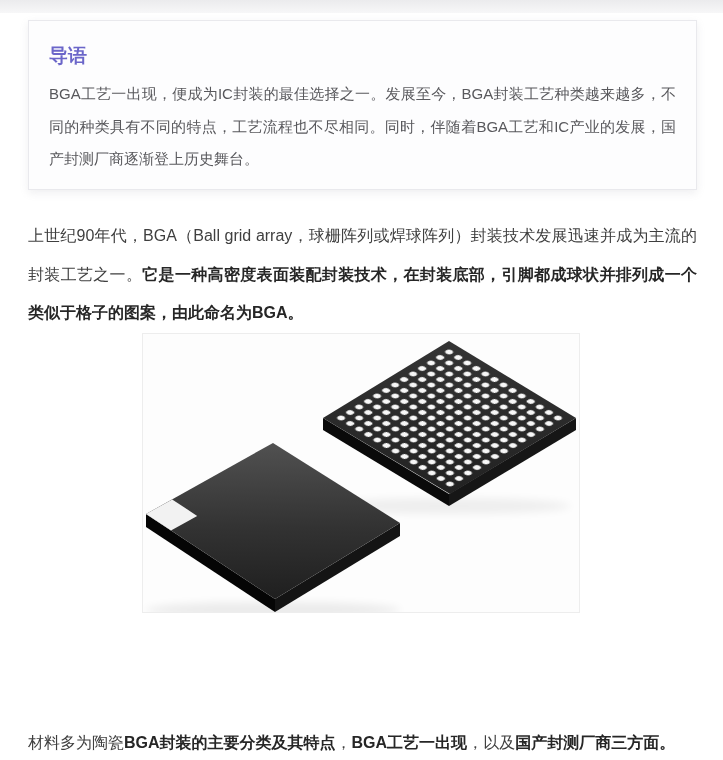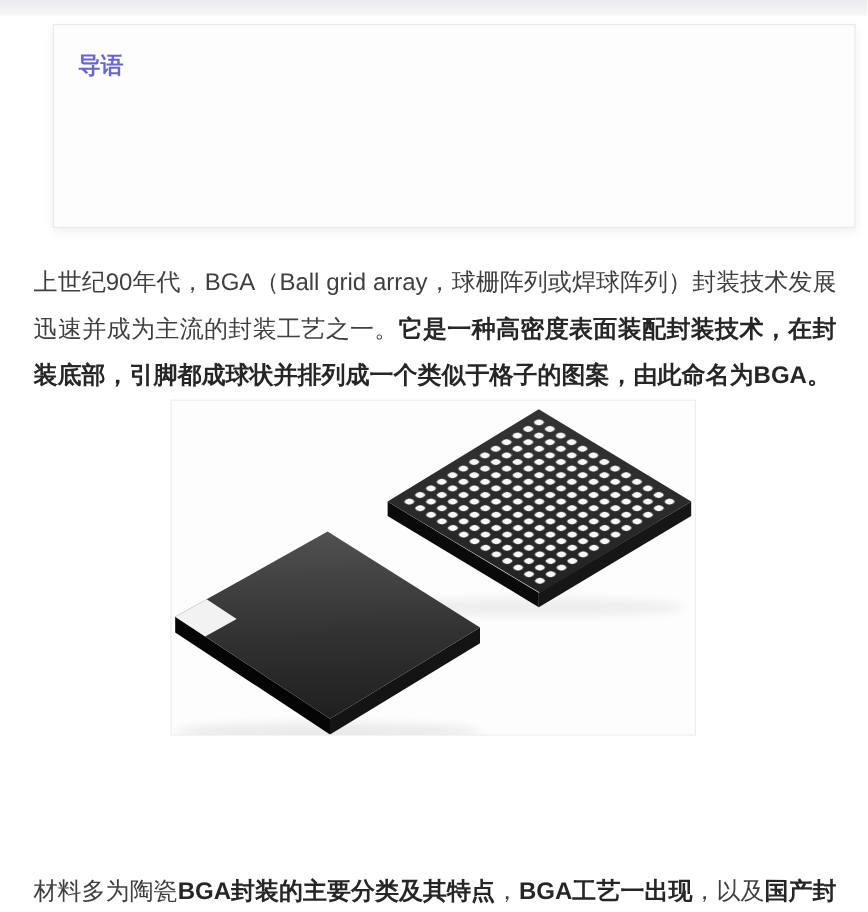--- a/index.html
+++ b/index.html
@@ -14,21 +14,21 @@
     width: 723px; height: 760px;
     background: #ffffff;
     overflow: hidden;
   }
   .top-strip {
     position: absolute; left: 0; top: 0;
     width: 100%; height: 13px;
     background: linear-gradient(#ebebed, #f7f7f8);
   }
   .intro-box {
-    position: absolute; left: 44px; top: 20px;
+    position: absolute; left: 28px; top: 20px;
     width: 669px; height: 170px;
     box-sizing: border-box;
     background: #fdfdfe;
     border: 1px solid #e9e9ed;
     box-shadow: 0 3px 8px rgba(140,140,155,0.14);
     padding: 22px 20px;
     overflow: hidden;
   }
   .intro-title {
     margin: 0 0 9px 0;
@@ -38,21 +38,21 @@
   }
   .intro-body {
     margin: 0;
     font-size: 15px; line-height: 32.5px;
     color: #58585c;
     text-align: justify;
   }
   .para {
     position: absolute; left: 28px;
     width: 669px; margin: 0;
-    font-size: 20px; line-height: 38.5px;
+    font-size: 16px; line-height: 38.5px;
     color: #3f3f3f;
     text-align: justify;
   }
   .para strong { font-weight: 700; color: #262626; }
   #para-history     { top: 217px; }
   #para-application { top: 630px; }
   #para-outline     { top: 724px; }
   .chip-figure {
     position: absolute; left: 142px; top: 333px;
     width: 438px; height: 280px;
@@ -64,20 +64,21 @@
 </style>
 </head>
 <body>
 
 <div class="page">
 
   <div class="top-strip"></div>
 
   <section class="intro-box">
     <h2 class="intro-title">导语</h2>
+    <p class="intro-body">BGA工艺一出现，便成为IC封装的最佳选择之一。发展至今，BGA封装工艺种类越来越多，不同的种类具有不同的特点，工艺流程也不尽相同。同时，伴随着BGA工艺和IC产业的发展，国产封测厂商逐渐登上历史舞台。</p>
   </section>
 
   <p class="para" id="para-history"><span>上世纪90年代，BGA（Ball grid array，球栅阵列或焊球阵列）封装技术发展迅速并成为主流的封装工艺之一。</span><strong>它是一种高密度表面装配封装技术，在封装底部，引脚都成球状并排列成一个类似于格子的图案，由此命名为BGA。</strong></p>
 
   <figure class="chip-figure">
     <svg width="436" height="278" viewBox="0 0 436 278">
       <defs>
         <linearGradient id="leftFace" gradientUnits="userSpaceOnUse" x1="130" y1="109" x2="132" y2="265">
           <stop offset="0" stop-color="#515151"></stop>
           <stop offset="0.55" stop-color="#323232"></stop>

